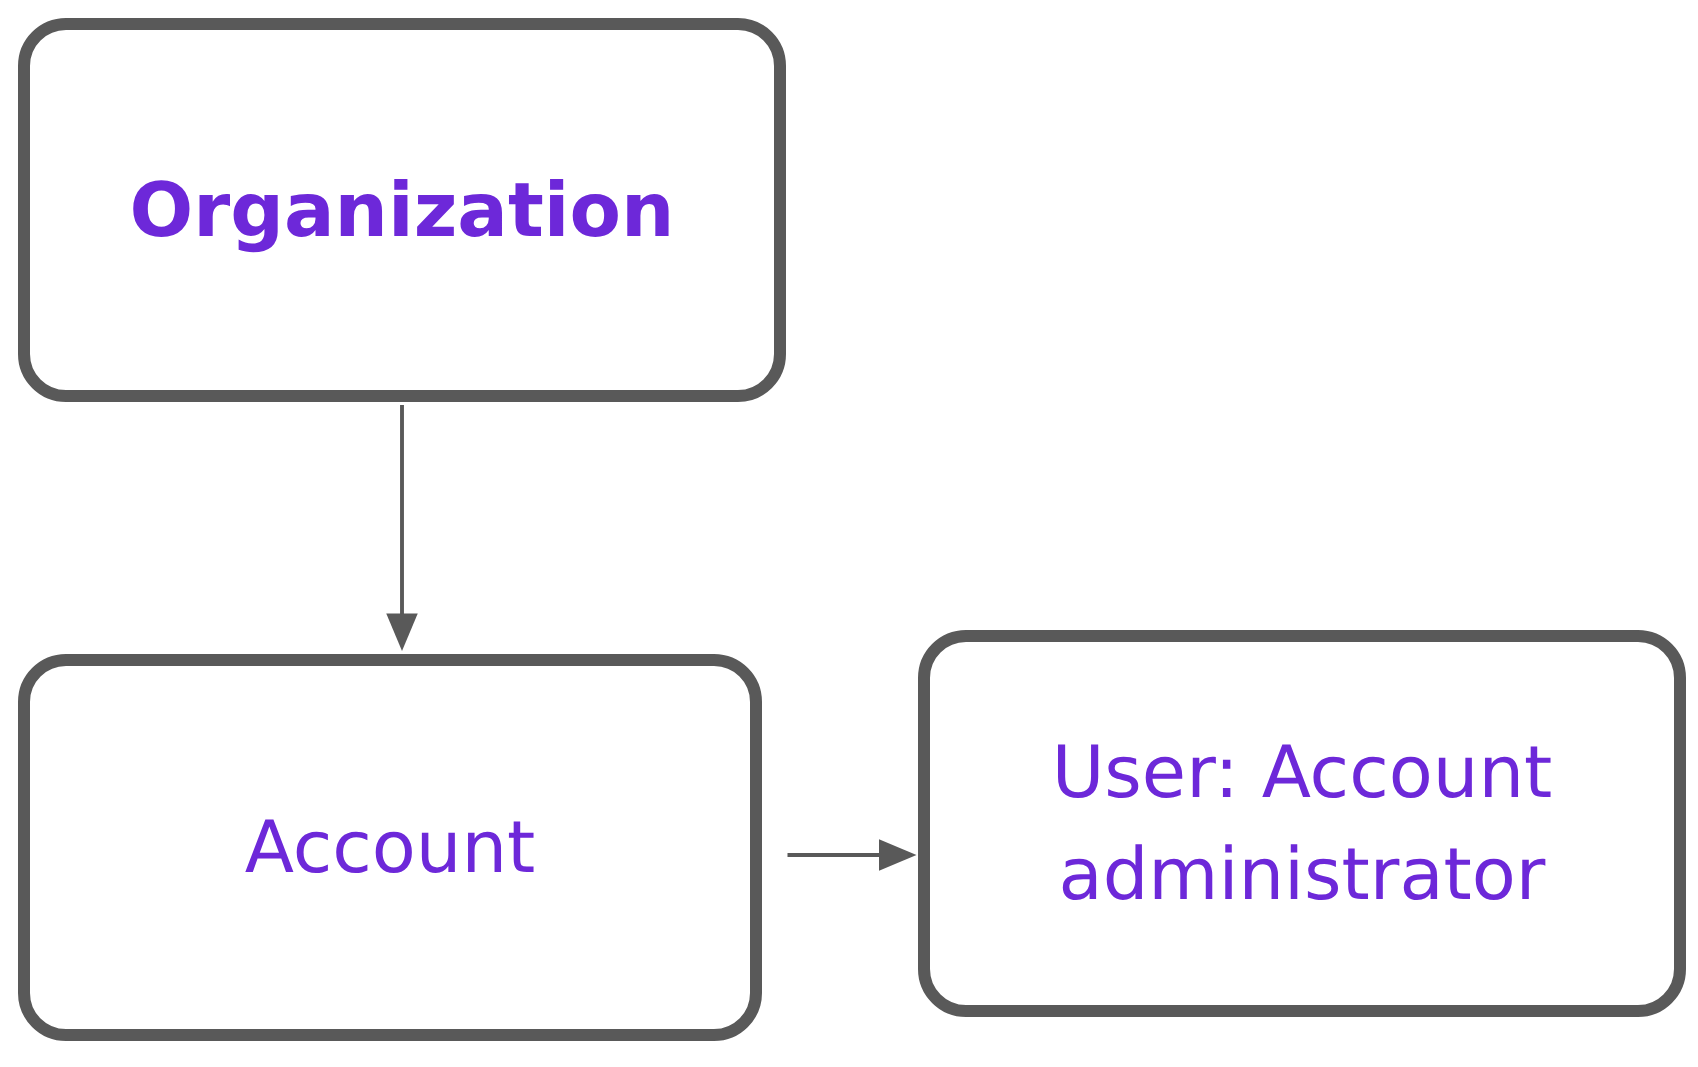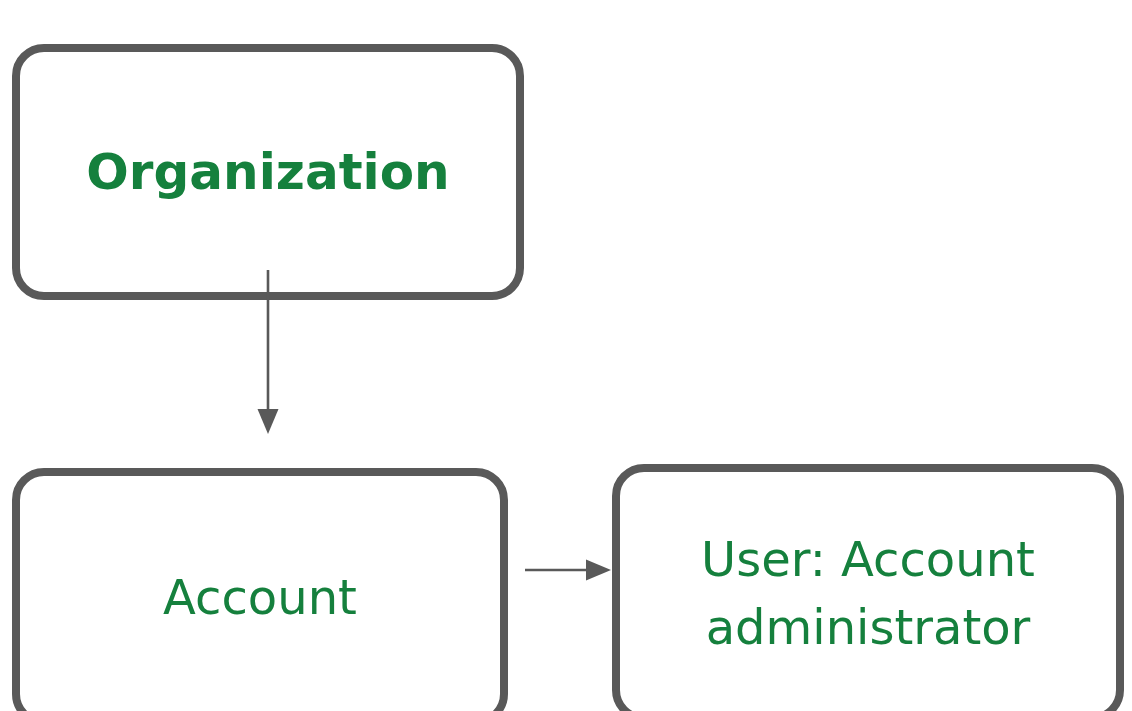--- a/index.html
+++ b/index.html
@@ -18,25 +18,24 @@
   .node {
     position: absolute;
     box-sizing: border-box;
     background: #ffffff;
     border: 8px solid #595959;
     border-radius: 32px;
     display: flex;
     align-items: center;
     justify-content: center;
     text-align: center;
-    color: #15803d;
+    color: #6d28d9;
     font-size: 48px;
     line-height: 1.42;
     padding: 0 30px;
-    margin-top: 32px;
   }
   .node .label {
     display: block;
     width: 100%;
   }
   #node-organization {
     left: 12px;
     top: 12px;
     width: 512px;
     height: 256px;
@@ -45,21 +44,21 @@
   }
   #node-account {
     left: 12px;
     top: 436px;
     width: 496px;
     height: 258px;
     font-weight: 400;
   }
   #node-user-admin {
     left: 612px;
-    top: 432px;
+    top: 420px;
     width: 512px;
     height: 258px;
     font-weight: 400;
     padding-left: 30px;
   }
   .edges-layer {
     position: absolute;
     left: 0;
     top: 0;
     width: 1132px;

